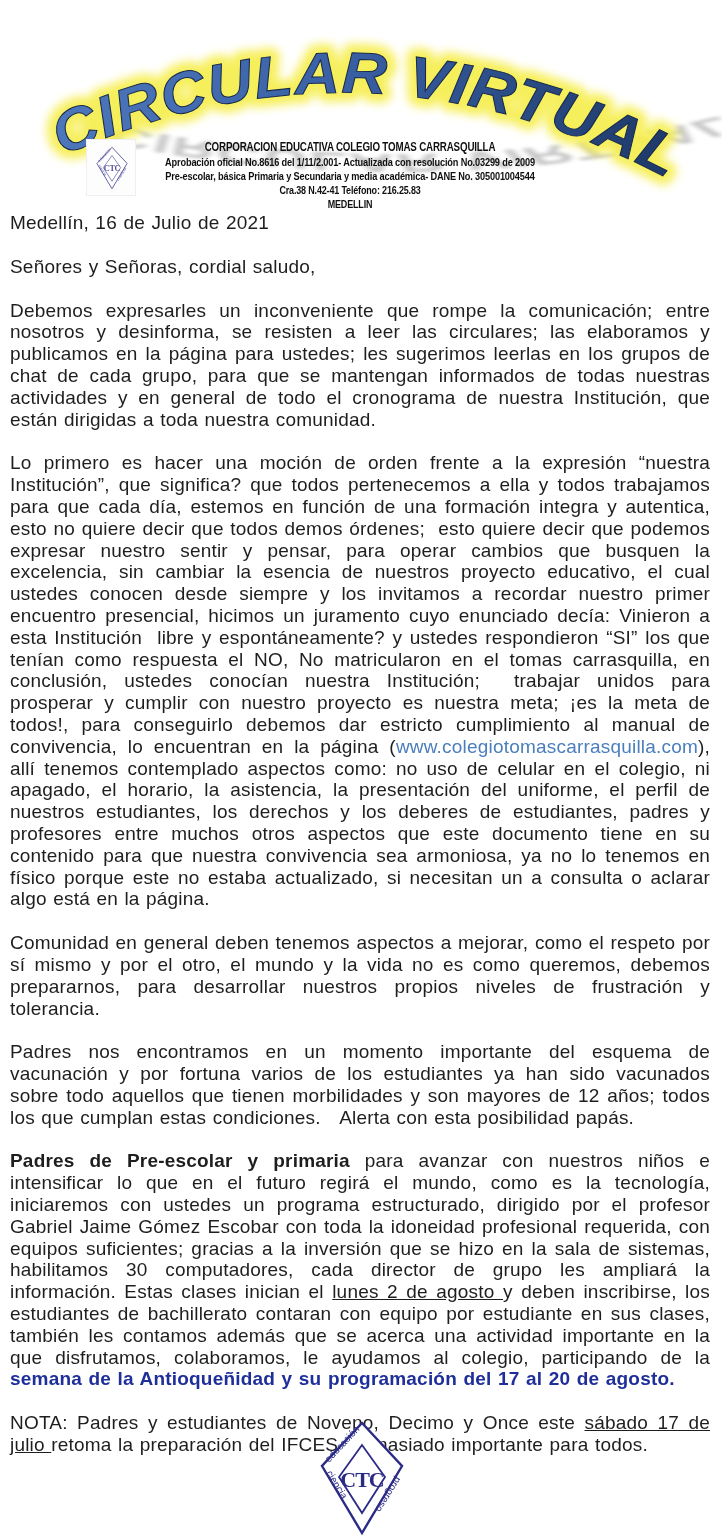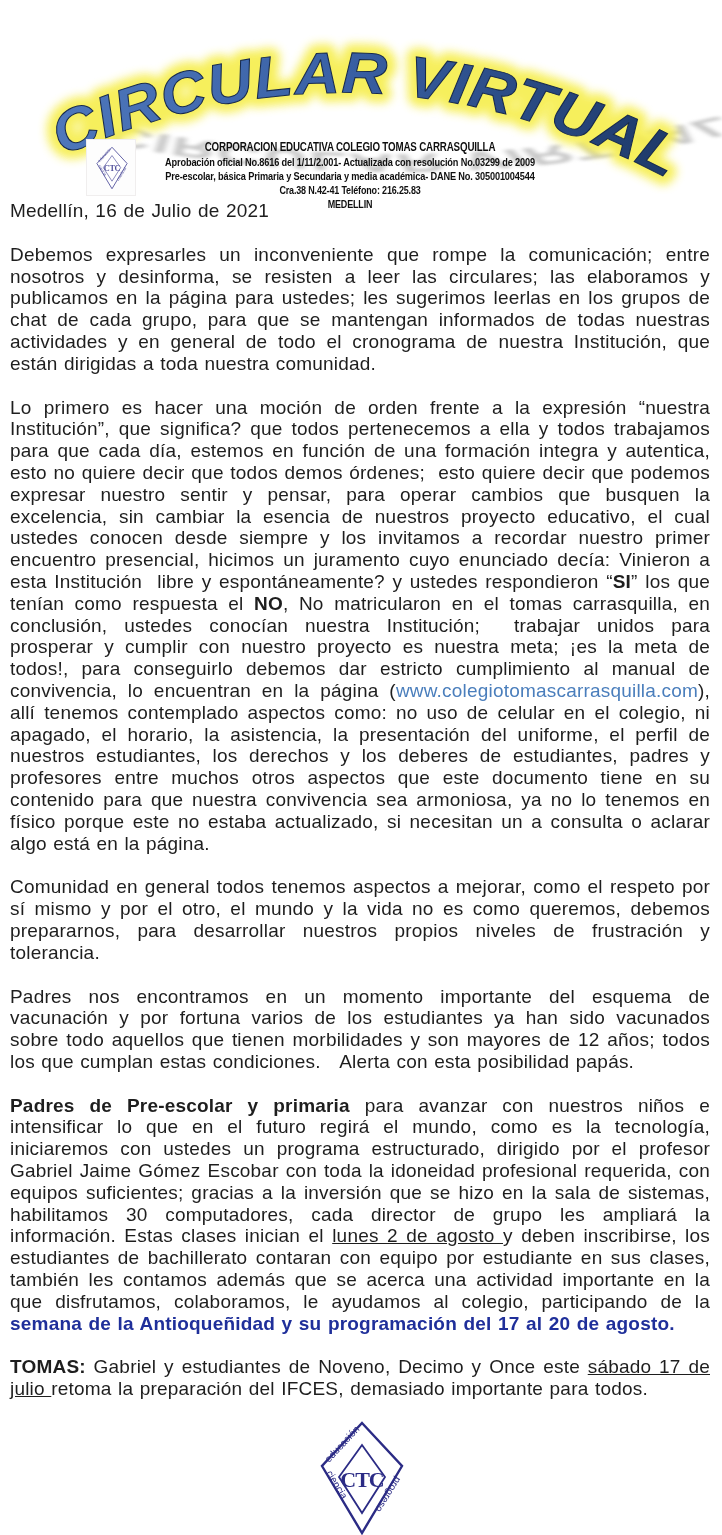--- a/index.html
+++ b/index.html
@@ -35,27 +35,27 @@
     text-align:center;font-weight:bold;color:#0f0f0f;
     transform:scaleX(0.78);transform-origin:50% 0;
     letter-spacing:-0.2px;
   }
   .lh1{font-size:12.5px;line-height:14.5px;}
   .lh2,.lh3{font-size:11.8px;line-height:14.3px;}
   .lh4,.lh5{font-size:11.5px;line-height:14.3px;}
 
   
   .letter{
-    position:absolute;top:200px;left:10px;width:700px;
+    position:absolute;top:212px;left:10px;width:700px;
     font-size:19px;line-height:21.8px;color:var(--body-color);
     letter-spacing:0.2px;word-spacing:1px;
   }
   .letter p{margin:0 0 22px;}
   .para{text-align:justify;}
-  .run-bold{font-weight:bold;}
+  .run-bold{font-weight:normal;}
   .run-bolditalic{font-weight:bold;}
   .run-link{color:var(--link-color);cursor:pointer;}
   .run-navybold{color:var(--emphasis-color);font-weight:bold;margin-top:43px;}
   .run-boldunderline{font-weight:normal;text-decoration:underline;}
 
   
   .footer-logo{position:absolute;left:301px;top:1421px;}
   .kite-word{font-family:"Liberation Sans",sans-serif;font-size:10px;fill:currentColor;}
   .kite-monogram{font-family:"Liberation Serif",serif;font-weight:bold;font-size:22px;letter-spacing:-1px;fill:currentColor;}
 </style>
@@ -106,27 +106,28 @@
   <div class="letterhead">
     <div class="lh1">CORPORACION EDUCATIVA COLEGIO TOMAS CARRASQUILLA</div>
     <div class="lh2">Aprobación oficial No.8616 del 1/11/2.001- Actualizada con resolución No.03299 de 2009</div>
     <div class="lh3">Pre-escolar, básica Primaria y Secundaria y media académica- DANE No. 305001004544</div>
     <div class="lh4">Cra.38 N.42-41 Teléfono: 216.25.83</div>
     <div class="lh5">MEDELLIN</div>
   </div>
 
   <div class="letter">
     <p class="para">Medellín, 16 de Julio de 2021</p>
+    <p class="para">Señores y Señoras, cordial saludo,</p>
     <div id="paragraph-host">
         <p class="para"><span>Debemos expresarles un inconveniente que rompe la comunicación; entre nosotros y desinforma, se resisten a leer las circulares; las elaboramos y publicamos en la página para ustedes; les sugerimos leerlas en los grupos de chat de cada grupo, para que se mantengan informados de todas nuestras actividades y en general de todo el cronograma de nuestra Institución, que están dirigidas a toda nuestra comunidad.</span></p>
         <p class="para"><span>Lo primero es hacer una moción de orden frente a la expresión “nuestra Institución”, que significa? que todos pertenecemos a ella y todos trabajamos para que cada día, estemos en función de una formación integra y autentica, esto no quiere decir que todos demos órdenes;&nbsp; esto quiere decir que podemos expresar nuestro sentir y pensar, para operar cambios que busquen la excelencia, sin cambiar la esencia de nuestros proyecto educativo, el cual ustedes conocen desde siempre y los invitamos a recordar nuestro primer encuentro presencial, hicimos un juramento cuyo enunciado decía: Vinieron a esta Institución&nbsp; libre y espontáneamente? y ustedes respondieron “</span><span class="run-bold">SI</span><span>” los que tenían como respuesta el </span><span class="run-bold">NO</span><span>, No matricularon en el tomas carrasquilla, en conclusión, ustedes conocían nuestra Institución;&nbsp; trabajar unidos para prosperar y cumplir con nuestro proyecto es nuestra meta; ¡es la meta de todos!, para conseguirlo debemos dar estricto cumplimiento al manual de convivencia, lo encuentran en la página (</span><a class="run-link">www.colegiotomascarrasquilla.com</a><span>), allí tenemos contemplado aspectos como: no uso de celular en el colegio, ni apagado, el horario, la asistencia, la presentación del uniforme, el perfil de nuestros estudiantes, los derechos y los deberes de estudiantes, padres y profesores entre muchos otros aspectos que este documento tiene en su contenido para que nuestra convivencia sea armoniosa, ya no lo tenemos en físico porque este no estaba actualizado, si necesitan un a consulta o aclarar algo está en la página.</span></p>
-        <p class="para"><span>Comunidad en general todos tenemos aspectos a mejorar, como el respeto por sí mismo y por el otro, el mundo y la vida no es como queremos, debemos prepararnos, para desarrollar nuestros propios niveles de frustración y tolerancia.</span></p>
+        <p class="para"><span>Comunidad en general deben tenemos aspectos a mejorar, como el respeto por sí mismo y por el otro, el mundo y la vida no es como queremos, debemos prepararnos, para desarrollar nuestros propios niveles de frustración y tolerancia.</span></p>
         <p class="para"><span>Padres nos encontramos en un momento importante del esquema de vacunación y por fortuna varios de los estudiantes ya han sido vacunados sobre todo aquellos que tienen morbilidades y son mayores de 12 años; todos los que cumplan estas condiciones.&nbsp;&nbsp; Alerta con esta posibilidad papás.</span></p>
         <p class="para"><span class="run-bolditalic">Padres de Pre-escolar y primaria</span><span> para avanzar con nuestros niños e intensificar lo que en el futuro regirá el mundo, como es la tecnología, iniciaremos con ustedes un programa estructurado, dirigido por el profesor Gabriel Jaime Gómez Escobar con toda la idoneidad profesional requerida, con equipos suficientes; gracias a la inversión que se hizo en la sala de sistemas, habilitamos 30 computadores, cada director de grupo les ampliará la información. Estas clases inician el </span><span class="run-boldunderline">lunes 2 de agosto </span><span>y deben inscribirse, los estudiantes de bachillerato contaran con equipo por estudiante en sus clases, también les contamos además que se acerca una actividad importante en la que disfrutamos, colaboramos, le ayudamos al colegio, participando de la </span><span class="run-navybold">semana de la Antioqueñidad y su programación del 17 al 20 de agosto.</span></p>
-        <p class="para"><span class="run-bold">TOMAS:</span><span> Gabriel y estudiantes de Noveno, Decimo y Once este </span><span class="run-boldunderline">sábado 17 de julio </span><span>retoma la preparación del IFCES, demasiado importante para todos.</span></p>
+        <p class="para"><span class="run-bold">NOTA:</span><span> Padres y estudiantes de Noveno, Decimo y Once este </span><span class="run-boldunderline">sábado 17 de julio </span><span>retoma la preparación del IFCES, demasiado importante para todos.</span></p>
       </div>
   </div>
 
   <div class="footer-logo">
     <svg width="122" height="114" viewBox="0 0 122 114" style="color:var(--logo-navy);">
       <defs>
         <g id="kiteSym">
           <polygon points="61,2 101,45 61,112 21,45" fill="#ffffff" stroke="currentColor" stroke-width="2.4"></polygon>
           <polygon points="61,24 84,56 61,92 38,56" fill="#ffffff" stroke="currentColor" stroke-width="1.8"></polygon>
           <text class="kite-monogram" x="61" y="66" text-anchor="middle">CTC</text>

